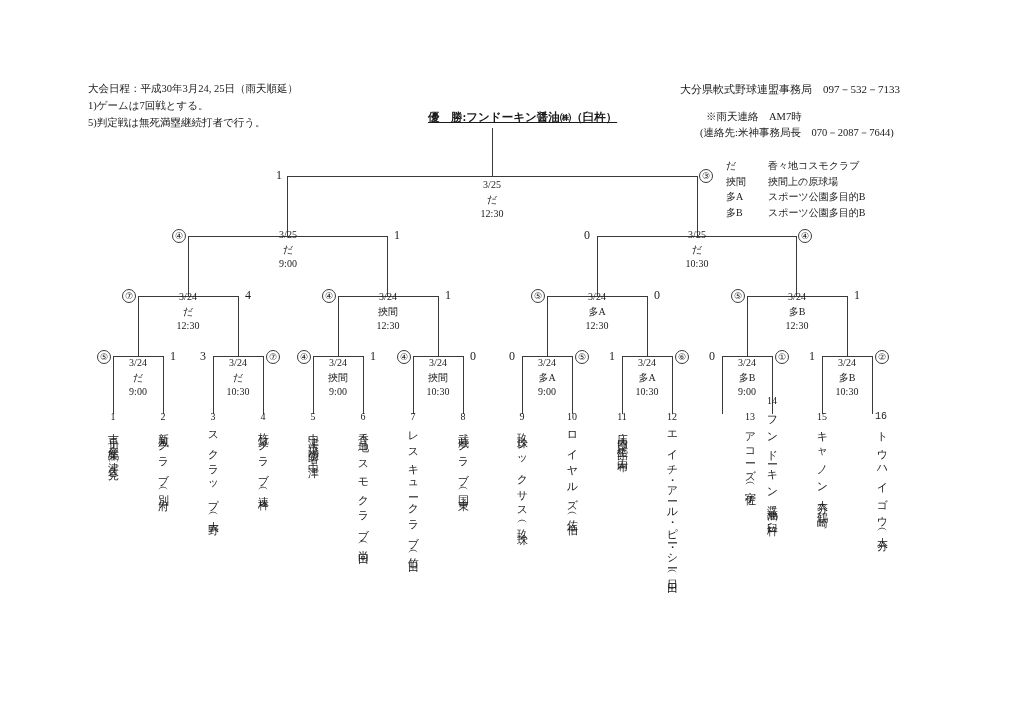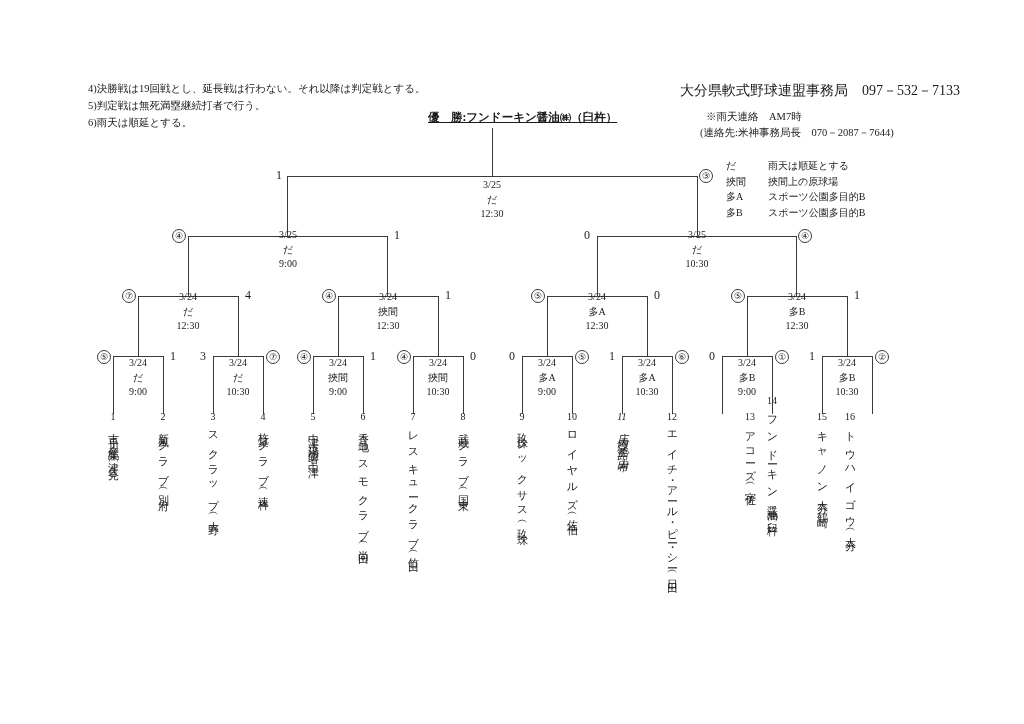--- a/index.html
+++ b/index.html
@@ -26,21 +26,21 @@
 
   
   .champion{
     position:absolute;left:428px;top:110px;
     font-size:11.5px;font-weight:bold;
     text-decoration:underline;
     white-space:nowrap;
   }
 
   
-  .contact-org{position:absolute;left:680px;top:82px;font-size:14px;white-space:nowrap;}
+  .contact-org{position:absolute;left:680px;top:82px;font-size:11px;white-space:nowrap;}
   .contact-rain{position:absolute;left:706px;top:110px;font-size:10.5px;white-space:nowrap;}
   .contact-tel{position:absolute;left:700px;top:126px;font-size:10.5px;white-space:nowrap;}
 
   
   .legend{position:absolute;left:726px;top:158px;font-size:10px;line-height:1.55;}
   .legend .row{display:flex;white-space:nowrap;}
   .legend .abbr{width:42px;display:inline-block;}
 
   
   .hline{position:absolute;background:#3a3a3a;height:1px;}
@@ -80,35 +80,35 @@
     font-size:11px;
   }
 </style>
 </head>
 <body>
 
 <div class="page">
 
 
   <div class="notes">
-    <div>4)決勝戦は19回戦とし、延長戦は行わない。それ以降は判定戦とする。</div>
+    <div>大会日程：平成30年3月24, 25日（雨天順延）</div>
+    <div>1)ゲームは7回戦とする。</div>
     <div>5)判定戦は無死満塁継続打者で行う。</div>
-    <div>6)雨天は順延とする。</div>
   </div>
 
   <div class="champion">優　勝:フンドーキン醤油㈱（臼杵）</div>
 
   <div class="contact-org">大分県軟式野球連盟事務局　097－532－7133</div>
   <div class="contact-rain">※雨天連絡　AM7時</div>
   <div class="contact-tel">(連絡先:米神事務局長　070－2087－7644)</div>
 
   <div class="legend">
     <div class="row">
       <span class="abbr">だ</span>
-      <span>雨天は順延とする</span>
+      <span>香々地コスモクラブ</span>
     </div>
     <div class="row">
       <span class="abbr">挾間</span>
       <span>挾間上の原球場</span>
     </div>
     <div class="row">
       <span class="abbr">多A</span>
       <span>スポーツ公園多目的B</span>
     </div>
     <div class="row">
@@ -347,38 +347,38 @@
     <span class="nm">武蔵クラブ（国東）</span>
   </div>
   <div class="team" style="left:511px;top:412px;">
     <span class="num">9</span>
     <span class="nm">玖珠レックサス（玖珠）</span>
   </div>
   <div class="team" style="left:561px;top:412px;">
     <span class="num">10</span>
     <span class="nm">ロイヤルズ（佐伯）</span>
   </div>
-  <div class="team" style="left:611px;top:412px;font-style:italic;">
+  <div class="team" style="left:611px;top:412px;">
     <span class="num">11</span>
     <span class="nm">庄内厚生館（由布）</span>
   </div>
   <div class="team" style="left:661px;top:412px;">
     <span class="num">12</span>
     <span class="nm">エイチ・アール・ピー・シー（日田）</span>
   </div>
   <div class="team" style="left:739px;top:412px;">
     <span class="num">13</span>
     <span class="nm">アコーズ（宇佐）</span>
   </div>
   <div class="team" style="left:761px;top:396px;">
     <span class="num">14</span>
     <span class="nm">フンドーキン醤油㈱（臼杵）</span>
   </div>
   <div class="team" style="left:811px;top:412px;">
     <span class="num">15</span>
     <span class="nm">キャノン大分（鶴崎）</span>
   </div>
-  <div class="team" style="left:839px;top:412px;">
+  <div class="team" style="left:870px;top:412px;font-family:Liberation Mono, monospace;">
     <span class="num">16</span>
     <span class="nm">トウハイゴウ（大分）</span>
   </div>
 
 </div>
 
 </body></html>

